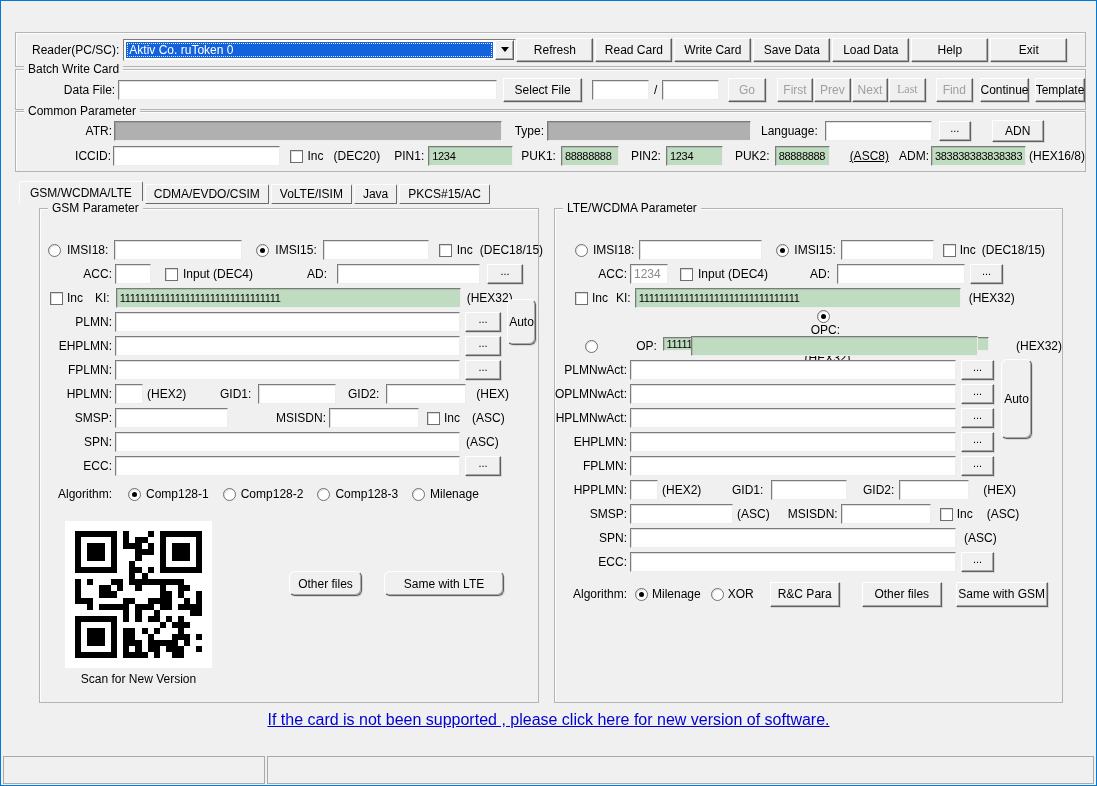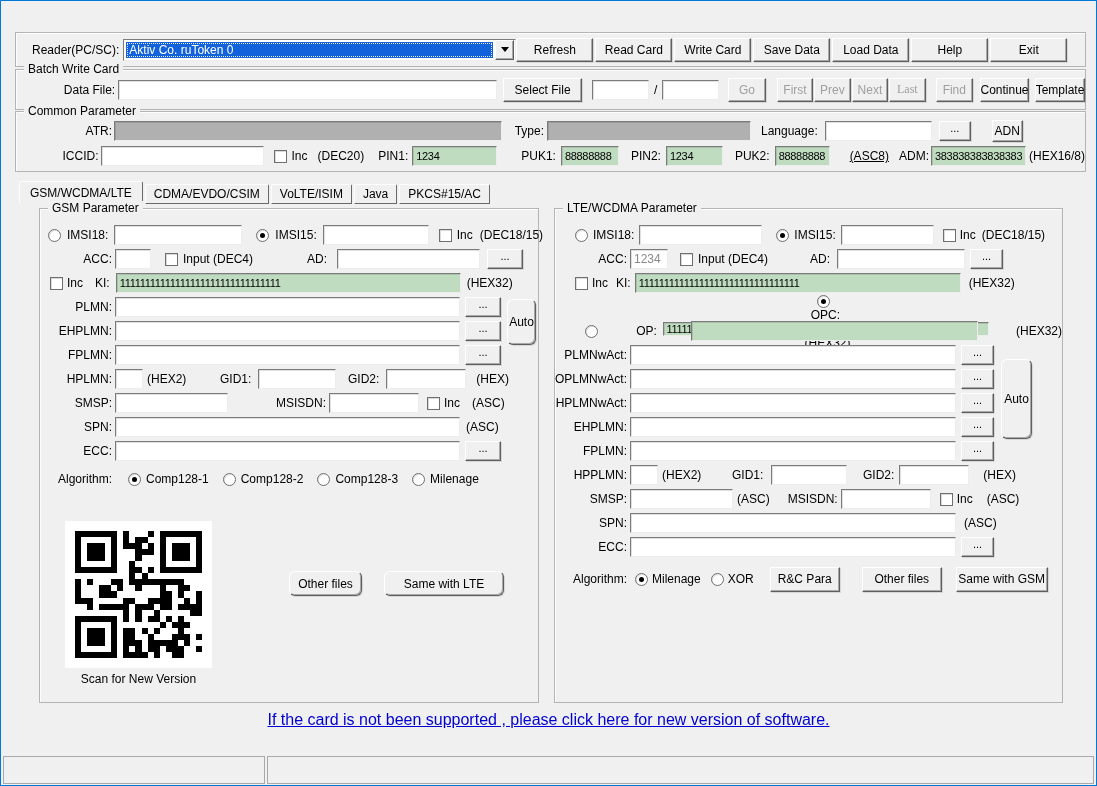--- a/index.html
+++ b/index.html
@@ -22,21 +22,21 @@
   .chk{box-sizing:border-box;width:13px;height:13px;flex:none;background:#fff;border:1px solid #6f6f6f;box-shadow:inset 1px 1px 0 rgba(0,0,0,.15);}
   .radio{box-sizing:border-box;width:13px;height:13px;flex:none;background:#fff;border:1px solid #6f6f6f;border-radius:50%;box-shadow:inset 1px 1px 0 rgba(0,0,0,.12);display:flex;align-items:center;justify-content:center;}
   .radio.on::after{content:'';width:5px;height:5px;border-radius:50%;background:#000;}
   .combo{position:absolute;box-sizing:border-box;height:22px;background:#fff;border:1px solid;border-color:#7b7b7b #ededed #ededed #7b7b7b;display:flex;align-items:center;}
   .combo-sel{flex:1;height:16px;margin:0 1px 0 2px;background:#1262dc;color:#fff;font-size:12px;line-height:16px;padding:0 3px;outline:1px dotted #e8e8e8;outline-offset:-2px;white-space:nowrap;overflow:hidden;}
   .combo-arrow{width:17px;height:18px;margin:0 1px;background:#f0f0f0;border:1px solid;border-color:#ffffff #5f5f5f #5f5f5f #ffffff;box-shadow:inset -1px -1px 0 #a9a9a9;display:flex;align-items:center;justify-content:center;}
   .combo-arrow span{width:0;height:0;border-left:4px solid transparent;border-right:4px solid transparent;border-top:5px solid #000;}
   .tabs{position:absolute;left:18px;top:180px;display:flex;align-items:flex-end;height:23px;}
   .tab{box-sizing:border-box;height:20px;padding:0 8px;display:flex;align-items:center;background:#f0f0f0;border:1px solid;border-color:#fdfdfd #696969 #696969 #fdfdfd;border-radius:2px 2px 0 0;margin-right:2px;font-size:12px;white-space:nowrap;}
   .tab.active{height:23px;padding:0 10px;border-bottom-color:#f0f0f0;}
-  .rows{position:absolute;left:0;top:0;right:0;padding-top:14px;}
+  .rows{position:absolute;left:0;top:15px;right:0;padding-top:14px;}
   .footer-link{position:absolute;left:0;top:710px;width:100%;text-align:center;font-size:16px;color:#0000d4;text-decoration:underline;cursor:default;}
   .statusbar{position:absolute;left:0;bottom:0;width:100%;height:30px;background:#f0f0f0;}
   .sp{position:absolute;top:1px;bottom:1px;border:1px solid #a9a9a9;background:#f0f0f0;}
   .qr-box{position:absolute;left:25px;top:312px;width:147px;height:147px;background:#fff;display:flex;align-items:center;justify-content:center;}
   .qr-box svg{width:127px;height:127px;}
   .qr-cap{position:absolute;left:25px;top:463px;width:147px;text-align:center;font-size:12px;white-space:nowrap;}
   .abs{position:absolute;border-radius:6px;}
 </style>
 </head>
 <body>
@@ -86,31 +86,31 @@
   <div class="grp" style="left:14px;top:110px;width:1069px;height:59px;">
     <span class="grp-title">Common Parameter</span>
     <div class="row" style="height:22px;margin-top:8px;">
       <span class="lbl" style="width:96px;text-align:right;">ATR:</span>
       <div class="gray-field" style="width:388px;margin-left:2px;"></div>
       <span class="lbl" style="width:38px;text-align:right;margin-left:4px;">Type:</span>
       <div class="gray-field" style="width:204px;margin-left:3px;"></div>
       <span class="lbl" style="margin-left:10px;">Language:</span>
       <input class="inp" style="width: 107px; margin-left: 7px;" value="">
       <div class="btn browse" style="margin-left:7px;width:32px;">...</div>
-      <div class="btn" style="width:31px;height:22px;margin-left:21px;">ADN</div>
+      <div class="btn" style="width:52px;height:22px;margin-left:21px;">ADN</div>
     </div>
     <div class="row" style="height:22px;margin-top:3px;">
       <span class="lbl" style="width:96px;text-align:right;">ICCID:</span>
       <input class="inp" style="width: 168px; margin-left: 2px;" value="">
       <span class="chk" style="margin-left:10px;"></span>
       <span class="lbl" style="margin-left:5px;">Inc</span>
       <span class="paren" style="margin-left:10px;">(DEC20)</span>
       <span class="lbl" style="margin-left:14px;">PIN1:</span>
       <input class="inp green" style="width: 85px; margin-left: 4px;" value="1234">
-      <span class="lbl" style="margin-left:24px;">PUK1:</span>
+      <span class="lbl" style="margin-left:8px;">PUK1:</span>
       <input class="inp green" style="width: 58px; margin-left: 5px;" value="88888888">
       <span class="lbl" style="margin-left:12px;">PIN2:</span>
       <input class="inp green" style="width: 57px; margin-left: 5px;" value="1234">
       <span class="lbl" style="margin-left:12px;">PUK2:</span>
       <input class="inp green" style="width: 55px; margin-left: 5px;" value="88888888">
       <span class="paren" style="margin-left:20px;text-decoration:underline;">(ASC8)</span>
       <span class="lbl" style="margin-left:10px;">ADM:</span>
       <input class="inp green" style="width: 95px; margin-left: 2px;" value="3838383838383838">
       <span class="paren" style="margin-left:3px;">(HEX16/8)</span>
     </div>

